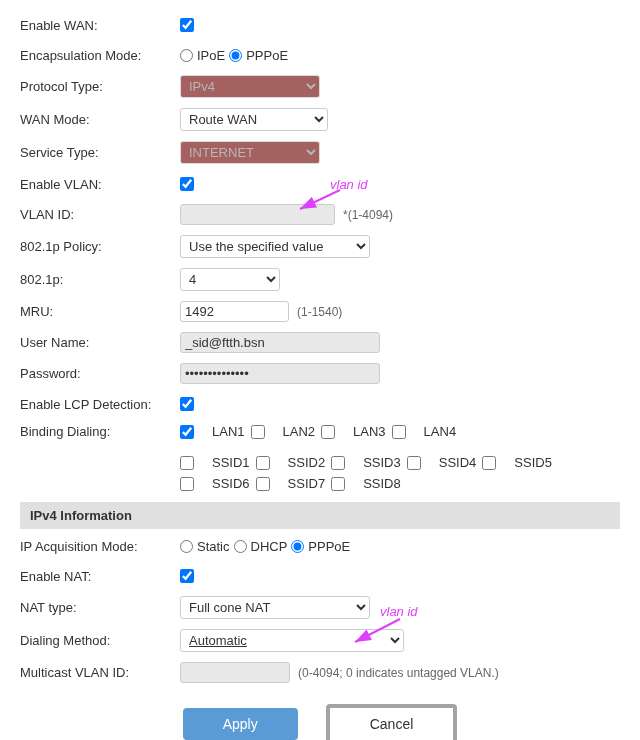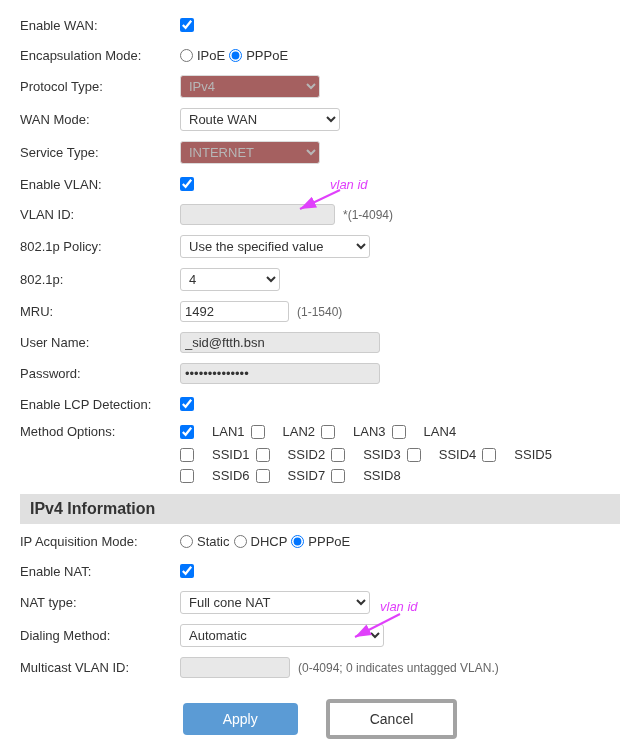--- a/index.html
+++ b/index.html
@@ -60,21 +60,21 @@
       color: #666;
       font-size: 12px;
       margin-left: 4px;
     }
     .section-header {
       background: #e0e0e0;
       padding: 6px 10px;
       font-weight: bold;
       color: #333;
       margin: 6px 0 2px 0;
-      font-size: 16px;
+      font-size: 13px;
     }
     .binding-row {
       display: flex;
       align-items: flex-start;
       padding: 5px 0;
     }
     .binding-options {
       display: flex;
       flex-wrap: wrap;
       gap: 6px;
@@ -142,21 +142,21 @@
     <div class="form-control-area">
       <select style="width:140px;" class="disabled-select" disabled="">
         <option>IPv4</option>
       </select>
     </div>
   </div>
 
   <div class="form-row">
     <div class="form-label">WAN Mode:</div>
     <div class="form-control-area">
-      <select style="width:160px;">
+      <select style="width:148px;">
         <option>Route WAN</option>
         <option>Bridge WAN</option>
       </select>
     </div>
   </div>
 
   <div class="form-row">
     <div class="form-label">Service Type:</div>
     <div class="form-control-area">
       <select style="width:140px;" class="disabled-select" disabled="">
@@ -243,41 +243,41 @@
   </div>
 
   <div class="form-row">
     <div class="form-label">Enable LCP Detection:</div>
     <div class="form-control-area">
       <input type="checkbox" checked="" style="">
     </div>
   </div>
 
   <div class="binding-row">
-    <div class="form-label">Method Options:</div>
+    <div class="form-label">Binding Dialing:</div>
     <div>
       <div class="binding-options">
         <label class="binding-item">
           <input type="checkbox" checked="" style="">
           <span>LAN1</span>
         </label>
         <label class="binding-item">
           <input type="checkbox" style="">
           <span>LAN2</span>
         </label>
         <label class="binding-item">
           <input type="checkbox" style="">
           <span>LAN3</span>
         </label>
         <label class="binding-item">
           <input type="checkbox" style="">
           <span>LAN4</span>
         </label>
       </div>
-      <div class="binding-options" style="margin-top:8px;">
+      <div class="binding-options" style="margin-top:16px;">
         <label class="binding-item">
           <input type="checkbox" style="">
           <span>SSID1</span>
         </label>
         <label class="binding-item">
           <input type="checkbox" style="">
           <span>SSID2</span>
         </label>
         <label class="binding-item">
           <input type="checkbox" style="">
@@ -336,21 +336,21 @@
         <option>Restricted cone NAT</option>
         <option>Port restricted cone NAT</option>
         <option>Symmetric NAT</option>
       </select>
     </div>
   </div>
 
   <div class="form-row" style="position:relative;">
     <div class="form-label">Dialing Method:</div>
     <div class="form-control-area">
-      <select style="width:204px;">
+      <select style="width:224px;text-decoration:underline;">
         <option>Automatic</option>
         <option>Manual</option>
       </select>
     </div>
 
     <div style="position:absolute; left:360px; top:-20px;">
       <span style="color:#e040fb; font-size:13px; font-style:italic;">vlan id</span>
     </div>
     <div style="position:absolute; left:310px; top:-10px;">
       <svg width="90" height="35">

